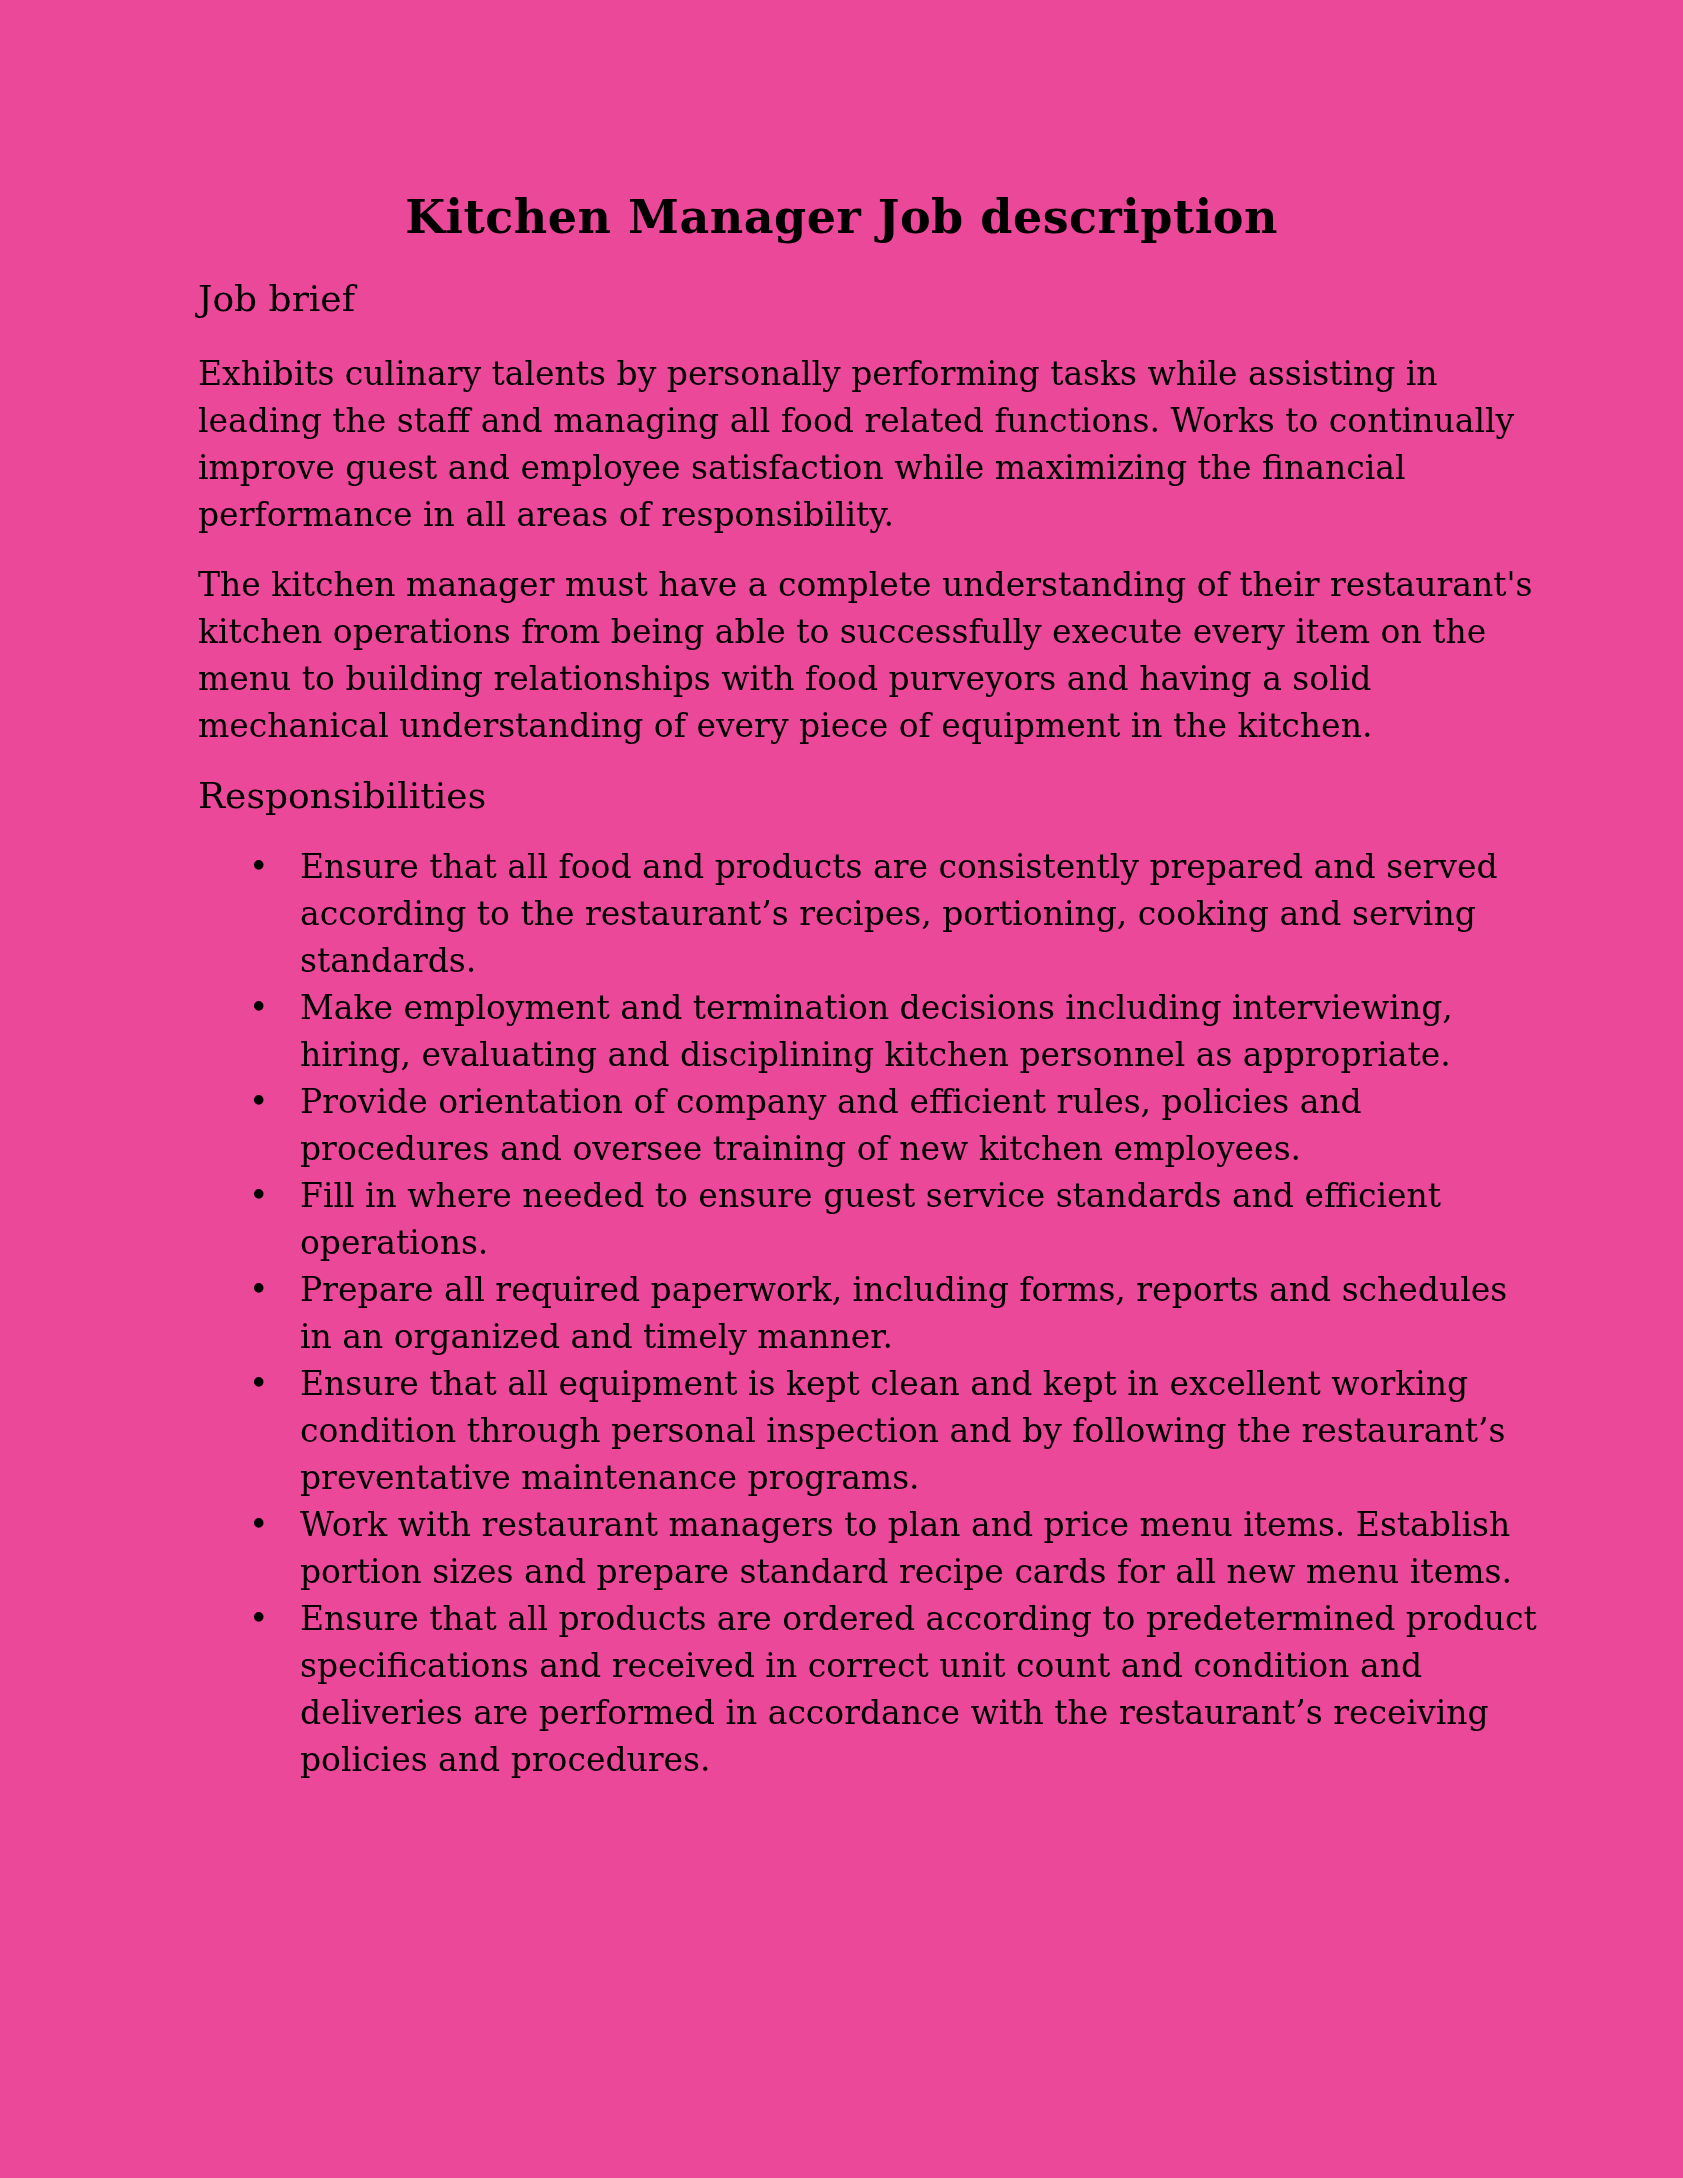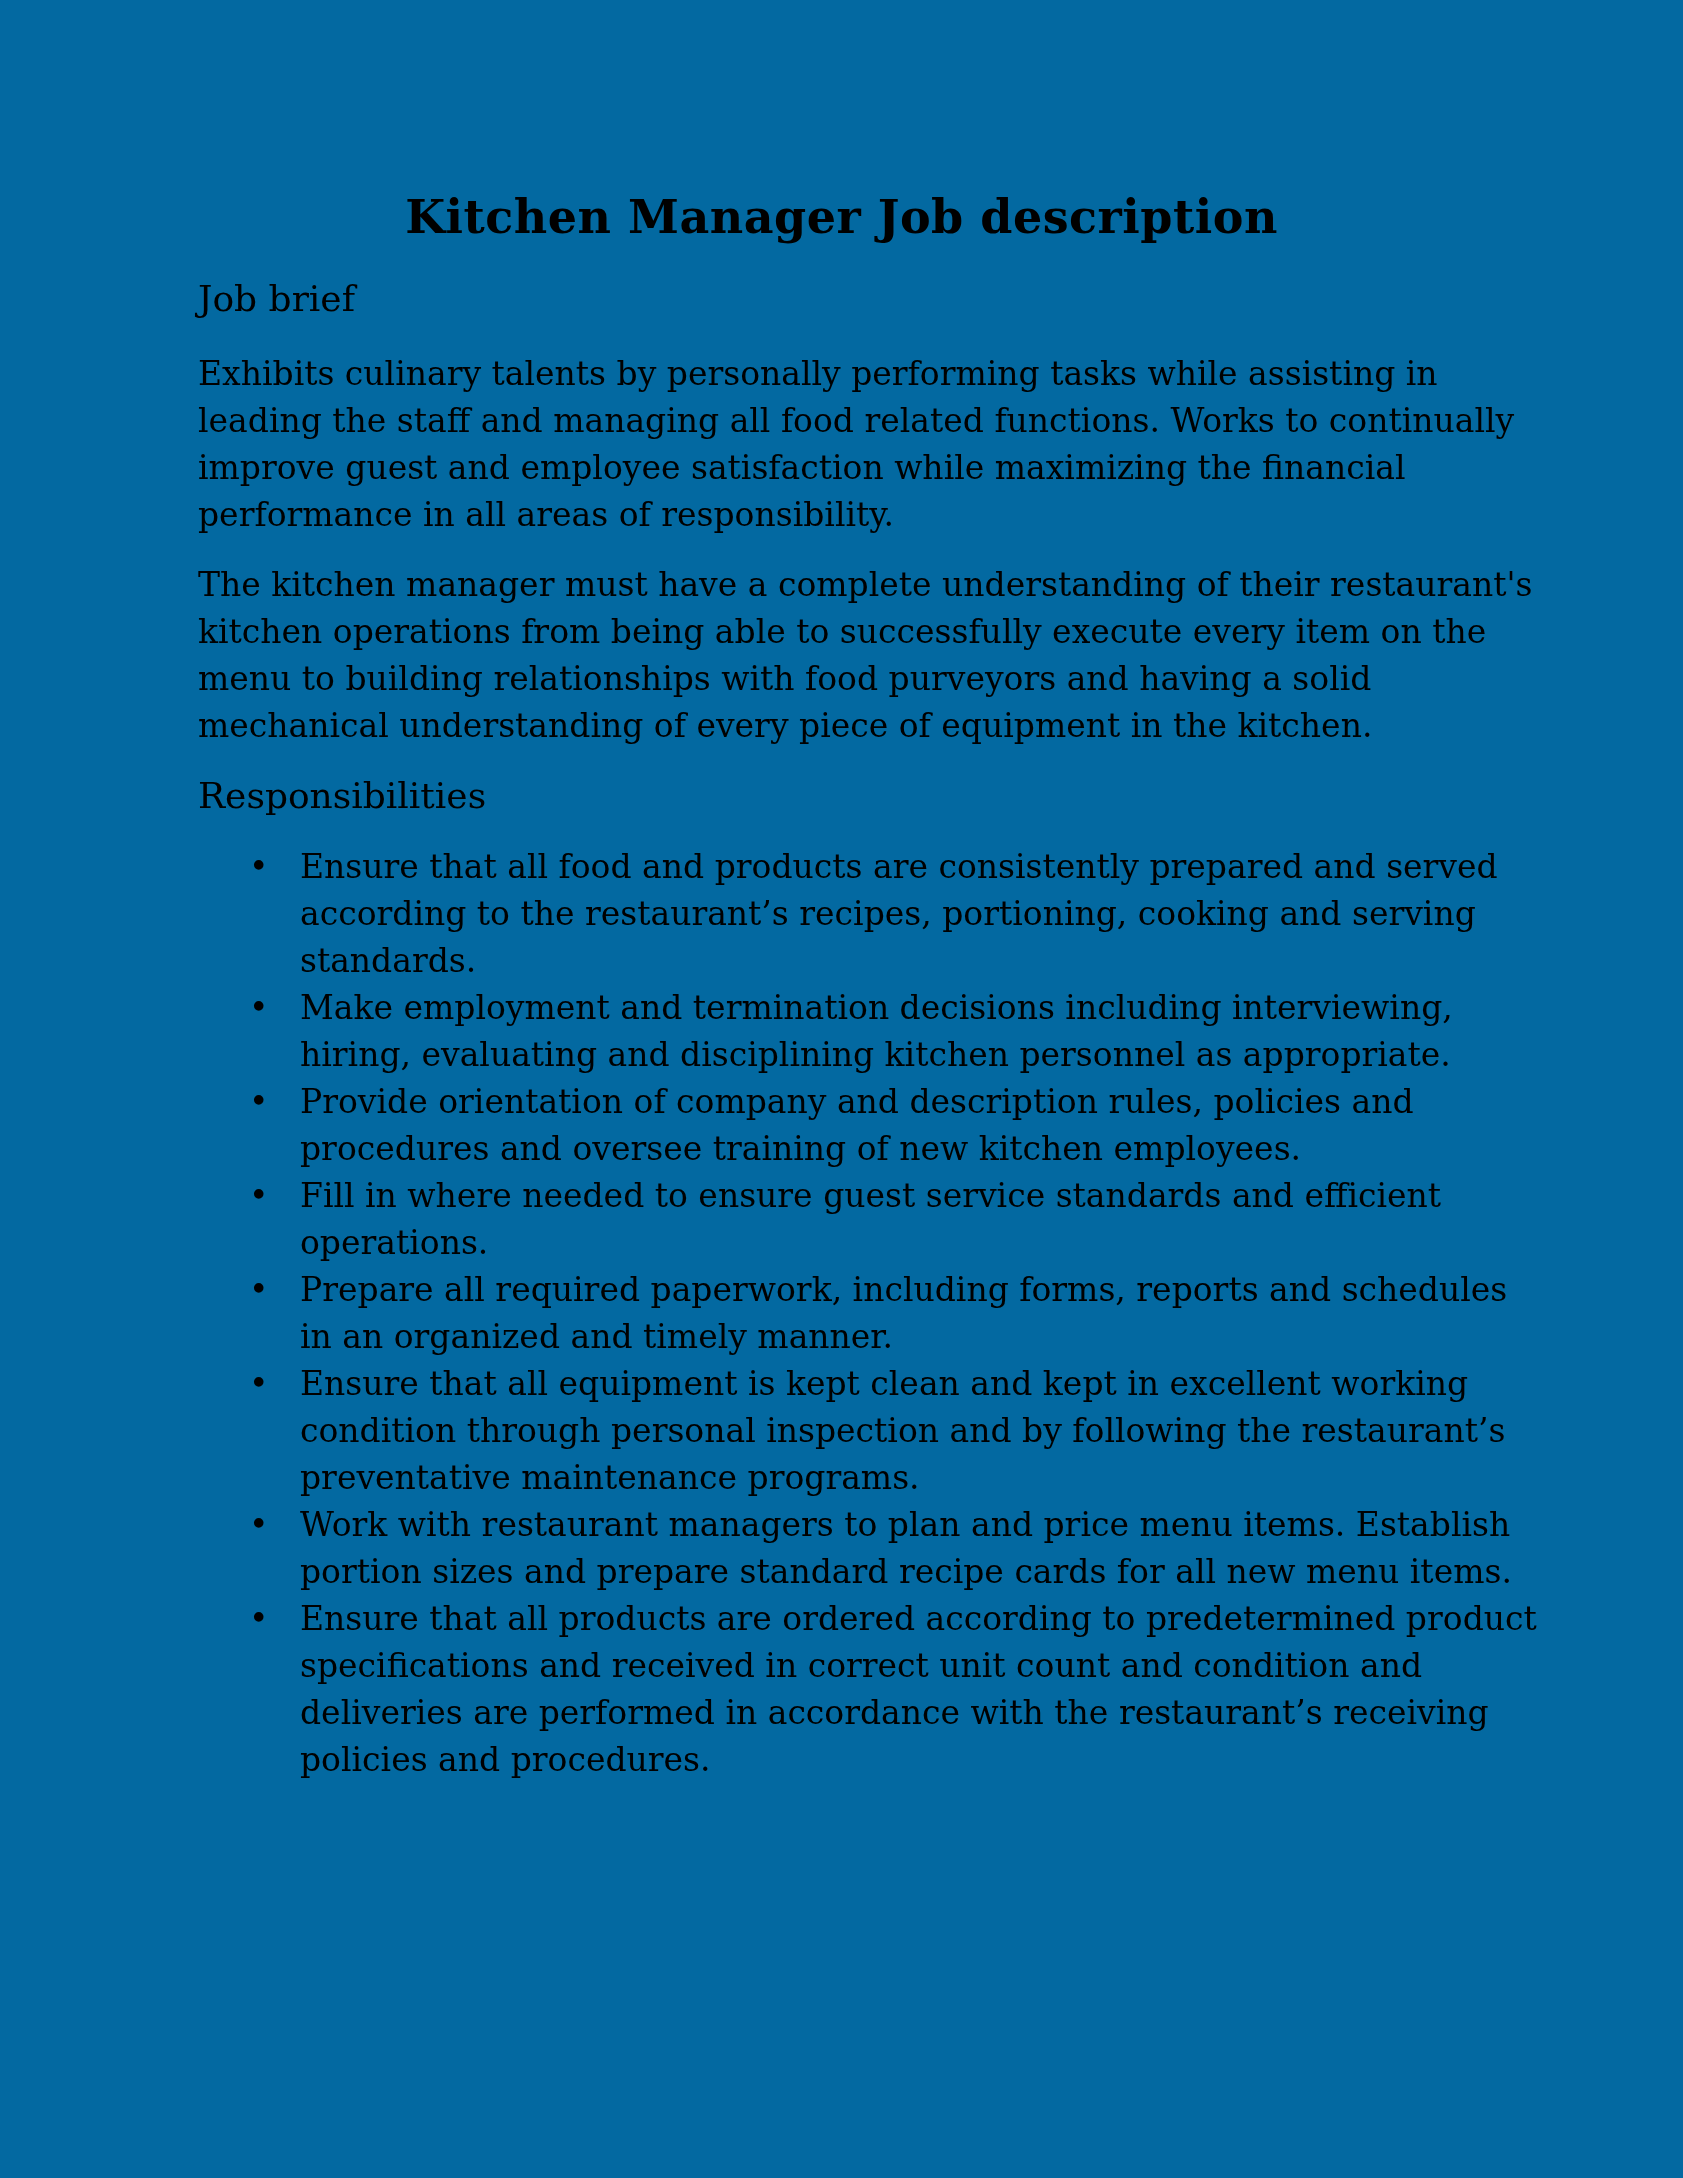--- a/index.html
+++ b/index.html
@@ -1,20 +1,20 @@
 <!DOCTYPE html>
 <html><head>
 <meta charset="utf-8">
 <style>
   html, body { margin: 0; padding: 0; background: #e8e8e8; }
   .page {
     position: relative;
     width: 1683px;
     height: 2178px;
-    background: #0369a1;
+    background: #ec4899;
     font-family: "DejaVu Serif", "Liberation Serif", serif;
     color: #000000;
     overflow: hidden;
   }
   .content {
     position: absolute;
     left: 198px;
     top: 190px;
     width: 1287px;
   }
@@ -95,21 +95,21 @@
 according to the restaurant’s recipes, portioning, cooking and serving
 standards.</div>
       </li>
       <li class="bullet-item">
         <span class="marker">•</span>
         <div class="btext">Make employment and termination decisions including interviewing,
 hiring, evaluating and disciplining kitchen personnel as appropriate.</div>
       </li>
       <li class="bullet-item">
         <span class="marker">•</span>
-        <div class="btext">Provide orientation of company and description rules, policies and
+        <div class="btext">Provide orientation of company and efficient rules, policies and
 procedures and oversee training of new kitchen employees.</div>
       </li>
       <li class="bullet-item">
         <span class="marker">•</span>
         <div class="btext">Fill in where needed to ensure guest service standards and efficient
 operations.</div>
       </li>
       <li class="bullet-item">
         <span class="marker">•</span>
         <div class="btext">Prepare all required paperwork, including forms, reports and schedules

